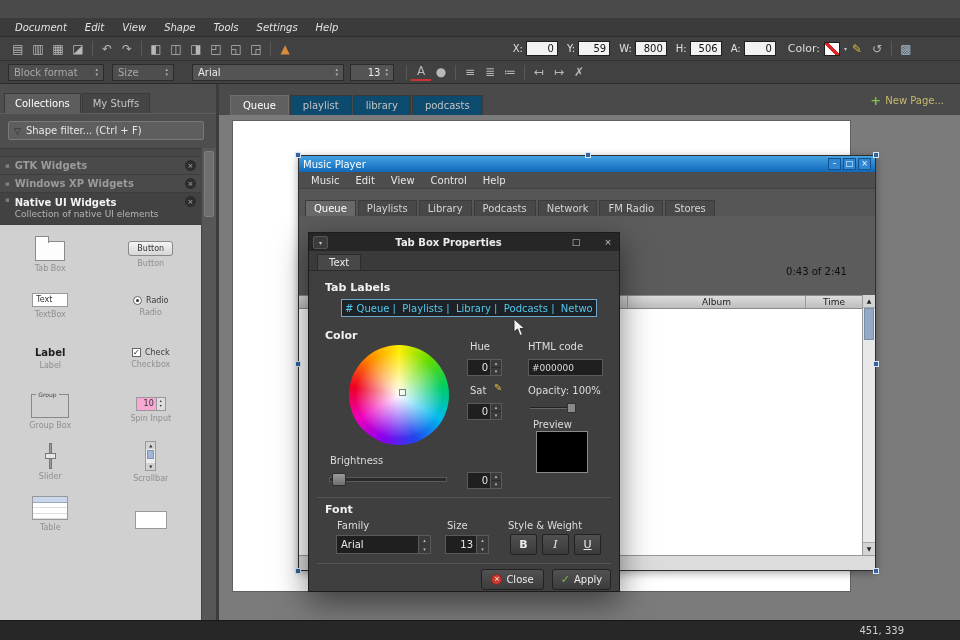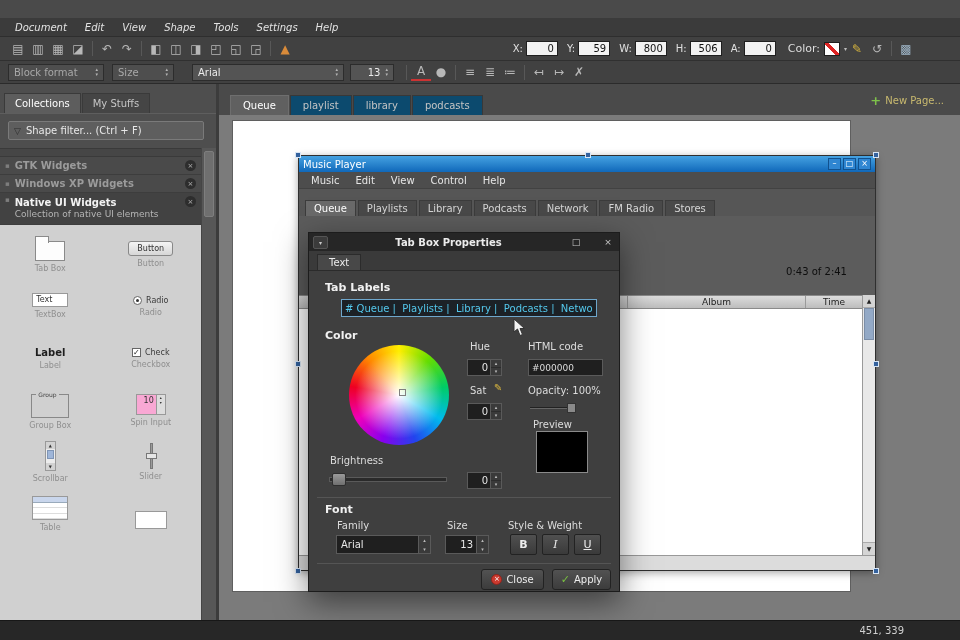--- a/index.html
+++ b/index.html
@@ -63,21 +63,21 @@
   .wi-checkbox{width:9px;height:9px;border:1px solid #666;background:#fff;font-size:8px;line-height:8px;color:#222;text-align:center;}
   .wi-labeltxt{font-size:10px;font-weight:bold;color:#1e1e1e;}
   .wi-combobox{display:flex;width:34px;height:13px;background:#fff;border:1px solid #999;}
   .wi-combobox .tx{flex:1;font-size:8px;color:#333;padding-left:2px;}
   .wi-combobox .btn{width:9px;background:#ddd;border-left:1px solid #999;font-size:5px;color:#333;text-align:center;line-height:11px;}
   .wi-listbox{width:32px;height:26px;background:#fff;border:1px solid #999;display:flex;flex-direction:column;overflow:hidden;}
   .wi-listbox .row{height:8px;font-size:6px;line-height:8px;padding-left:2px;color:#2a55cc;}
   .wi-listbox .row.sel{background:#3875d7;color:#fff;}
   .wi-groupbox{width:38px;height:24px;border:1px solid #888;position:relative;margin-top:4px;}
   .wi-groupbox .gl{position:absolute;left:4px;top:-4px;background:#d0d0d0;font-size:6px;color:#444;padding:0 2px;line-height:7px;}
-  .wi-spin{display:flex;width:30px;height:21px;background:#f9a8d4;border:1px solid #999;}
+  .wi-spin{display:flex;width:30px;height:14px;background:#f9a8d4;border:1px solid #999;}
   .wi-spin .tx{flex:1;font-size:8px;color:#333;text-align:right;padding-right:2px;line-height:11px;}
   .wi-spin .ar{width:9px;background:#ddd;border-left:1px solid #999;display:flex;flex-direction:column;font-size:4px;color:#333;line-height:5px;text-align:center;}
   .wi-slider{width:26px;height:26px;position:relative;}
   .wi-slider .track{position:absolute;left:12px;top:0;width:3px;height:26px;background:#9a9a9a;border:1px solid #777;}
   .wi-slider .th{position:absolute;left:8px;top:10px;width:11px;height:6px;background:#e6e6e6;border:1px solid #777;}
   .wi-scrollbar{width:11px;height:30px;background:#ececec;border:1px solid #999;display:flex;flex-direction:column;}
   .wi-scrollbar .a{height:7px;background:#d2d2d2;font-size:4px;text-align:center;line-height:7px;color:#333;}
   .wi-scrollbar .t{height:9px;margin:1px;background:#9fb6d9;border:1px solid #7f95b5;}
   .wi-scrollbar .f{flex:1;}
   .wi-table{width:36px;height:24px;background:#fff;border:1px solid #999;display:flex;flex-direction:column;}
@@ -346,34 +346,34 @@
             <span class="wi-spin">
                 <span class="tx">10</span>
                 <span class="ar">
                   <span>▴</span>
                   <span>▾</span>
                 </span>
               </span>
             <span class="wcap">Spin Input</span>
           </div>
           <div class="wcell">
+            <span class="wi-slider">
+                <span class="track"></span>
+                <span class="th"></span>
+              </span>
+            <span class="wcap">Slider</span>
+          </div>
+          <div class="wcell">
             <span class="wi-scrollbar">
                 <span class="a">▲</span>
                 <span class="t"></span>
                 <span class="f"></span>
                 <span class="a">▼</span>
               </span>
             <span class="wcap">Scrollbar</span>
-          </div>
-          <div class="wcell">
-            <span class="wi-slider">
-                <span class="track"></span>
-                <span class="th"></span>
-              </span>
-            <span class="wcap">Slider</span>
           </div>
           <div class="wcell">
             <span class="wi-table">
                 <span class="hd"></span>
                 <span class="r"></span>
                 <span class="r"></span>
                 <span class="r"></span>
               </span>
             <span class="wcap">Table</span>
           </div>

